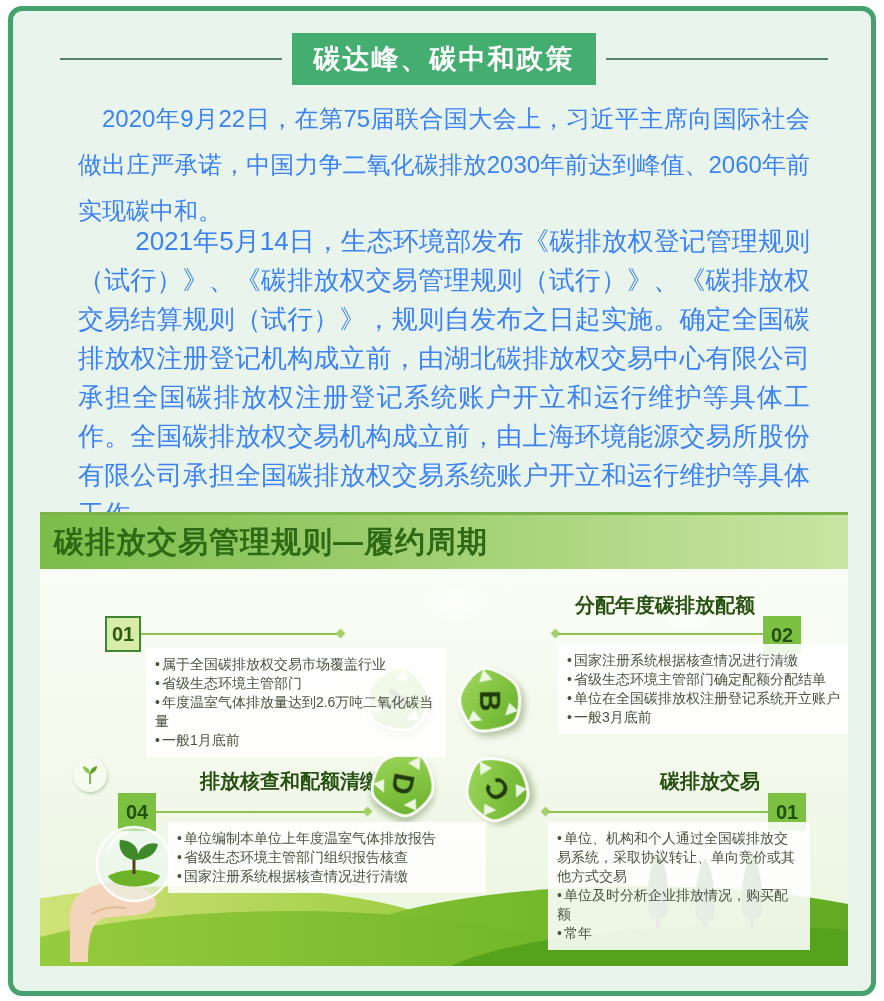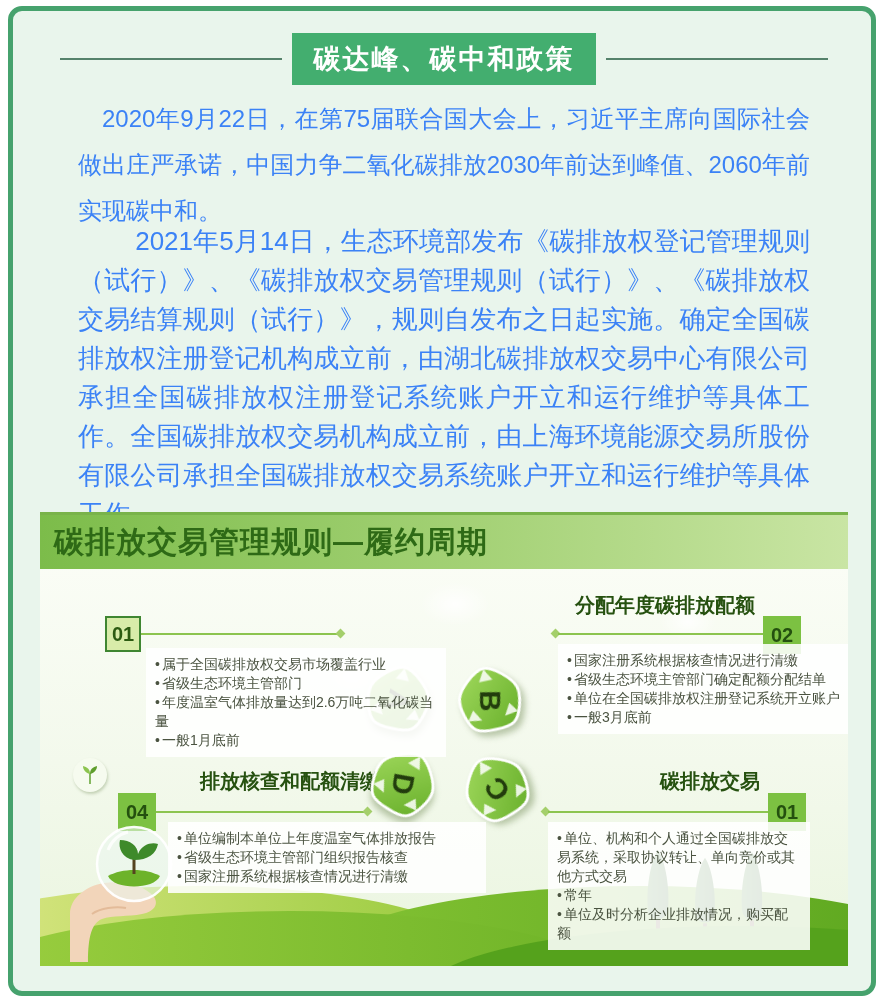--- a/index.html
+++ b/index.html
@@ -146,22 +146,22 @@
 
   <div class="step-title" style="right:88px;top:256px;">碳排放交易</div>
   <div class="numbox solid" style="left:728px;top:250px;">
     <span>01</span>
   </div>
   <div class="dot" style="left:502px;top:296px;"></div>
   <div class="tline" style="left:508px;top:299px;width:226px;"></div>
   <div class="tri" style="left:731px;top:285px;"></div>
   <ul class="bullets" style="left:508px;top:310px;width:262px;">
     <li>单位、机构和个人通过全国碳排放交易系统，采取协议转让、单向竞价或其他方式交易</li>
+    <li>单位及时分析企业排放情况，购买配额</li>
     <li>常年</li>
-    <li>单位及时分析企业排放情况，购买配额</li>
   </ul>
 
   <svg width="0" height="0" style="position:absolute" aria-hidden="true">
     <defs>
       <linearGradient id="leafg" x1="0" y1="0" x2="1" y2="1">
         <stop offset="0" stop-color="#a2da5e"></stop>
           <stop offset="1" stop-color="#66ae29"></stop>
       </linearGradient>
       <linearGradient id="treeg" x1="0" y1="0" x2="1" y2="0">
         <stop offset="0" stop-color="#3c8030"></stop>

